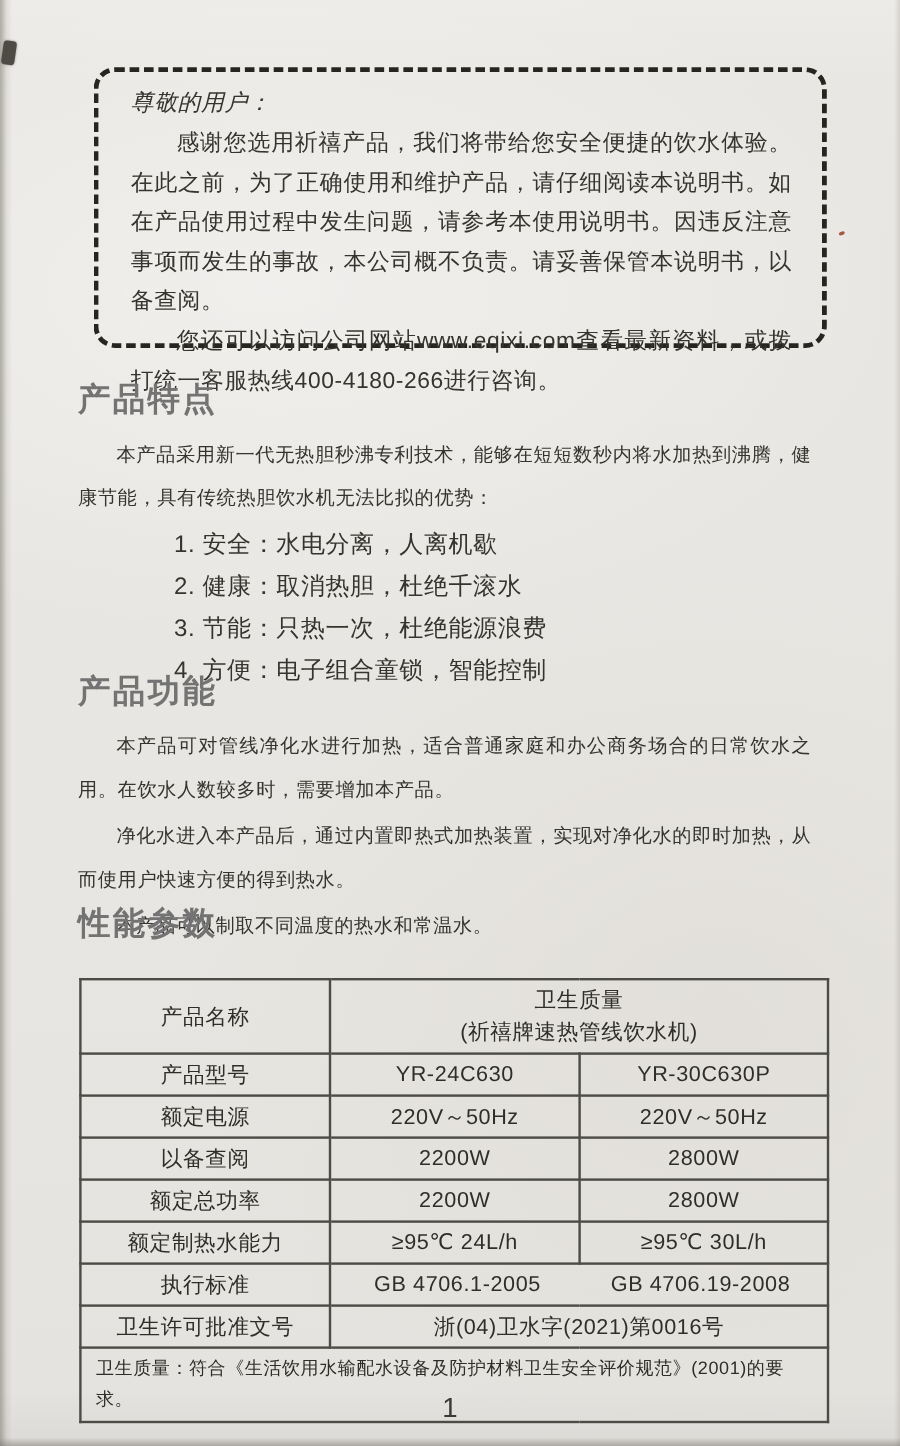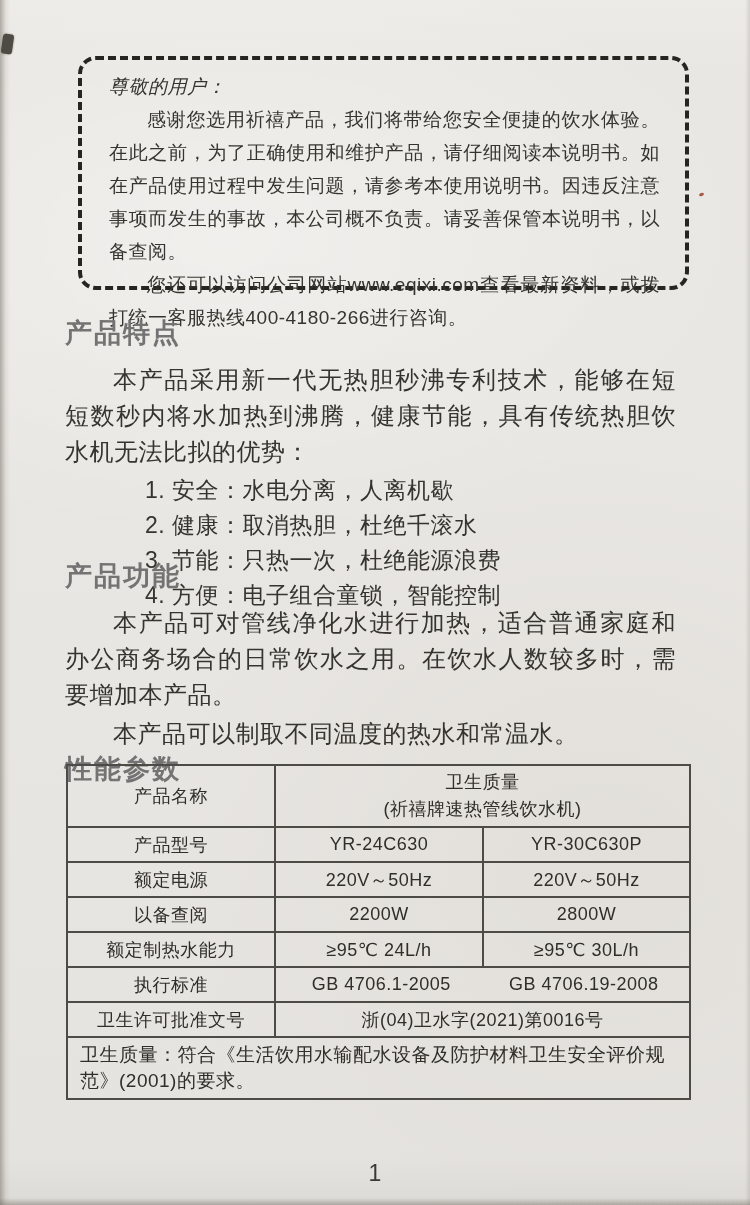--- a/index.html
+++ b/index.html
@@ -73,38 +73,38 @@
   }
   .sec-heading {
     font-size: 27px;
     font-weight: bold;
     color: #737373;
     letter-spacing: 2px;
     margin: 15px 0 11px 0;
   }
   .body-p {
     margin: 0 13px 3px 0;
-    font-size: 24px;
+    font-size: 16px;
     line-height: 36px;
     text-indent: 2em;
     text-align: justify;
     letter-spacing: 0.5px;
   }
   .feature-list {
     margin: 2px 0 0 0;
     padding: 0 0 0 80px;
     list-style: none;
-    font-size: 23px;
+    font-size: 20px;
     line-height: 35px;
     letter-spacing: 0.5px;
   }
 
   
   .spec-table {
-    position: absolute; left: 66px; top: 764px;
+    position: absolute; left: 66px; top: 815px;
     width: 623px;
     border-collapse: collapse;
     table-layout: fixed;
     font-size: 18px;
     color: #2f2e29;
     letter-spacing: 0.5px;
   }
   .spec-table td {
     border: 2px solid #4c4b46;
     text-align: center;
@@ -113,21 +113,21 @@
   }
   .spec-table .col-label { width: 208px; }
   .spec-table .col-a { width: 208px; }
   .spec-table .col-b { width: 207px; }
   tr.row-name td { height: 62px; }
   tr.row-std td { height: 35px; }
   tr.row-note td {
     height: 56px;
     text-align: left;
     padding: 4px 12px;
-    font-size: 19px;
+    font-size: 15px;
     line-height: 26px;
   }
   .name-line { line-height: 27px; }
   .std-pair {
     display: flex; width: 100%; justify-content: space-between;
   }
   .std-pair span { flex: 1; text-align: center; }
 
   .page-number {
     position: absolute; left: 0; top: 1160px; width: 750px;
@@ -159,20 +159,21 @@
     <li>1. 安全：水电分离，人离机歇</li>
     <li>2. 健康：取消热胆，杜绝千滚水</li>
     <li>3. 节能：只热一次，杜绝能源浪费</li>
     <li>4. 方便：电子组合童锁，智能控制</li>
   </ul>
 </div>
 
 <div class="section txt" style="top: 543px;">
   <h2 class="sec-heading">产品功能</h2>
   <p class="body-p">本产品可对管线净化水进行加热，适合普通家庭和办公商务场合的日常饮水之用。在饮水人数较多时，需要增加本产品。</p>
+  <p class="body-p">净化水进入本产品后，通过内置即热式加热装置，实现对净化水的即时加热，从而使用户快速方便的得到热水。</p>
   <p class="body-p">本产品可以制取不同温度的热水和常温水。</p>
 </div>
 
 <div class="section txt" style="top: 736px;">
   <h2 class="sec-heading">性能参数</h2>
 </div>
 
 <table class="spec-table">
   <colgroup>
     <col class="col-label">
@@ -196,20 +197,25 @@
       <td>额定电源</td>
       <td>220V～50Hz</td>
       <td>220V～50Hz</td>
     </tr>
     <tr class="row-std">
       <td>以备查阅</td>
       <td>2200W</td>
       <td>2800W</td>
     </tr>
     <tr class="row-std">
+      <td>额定总功率</td>
+      <td>2200W</td>
+      <td>2800W</td>
+    </tr>
+    <tr class="row-std">
       <td>额定制热水能力</td>
       <td>≥95℃ 24L/h</td>
       <td>≥95℃ 30L/h</td>
     </tr>
     <tr class="row-std">
       <td>执行标准</td>
       <td colspan="2">
         <div class="std-pair">
           <span>GB 4706.1-2005</span>
           <span>GB 4706.19-2008</span>

